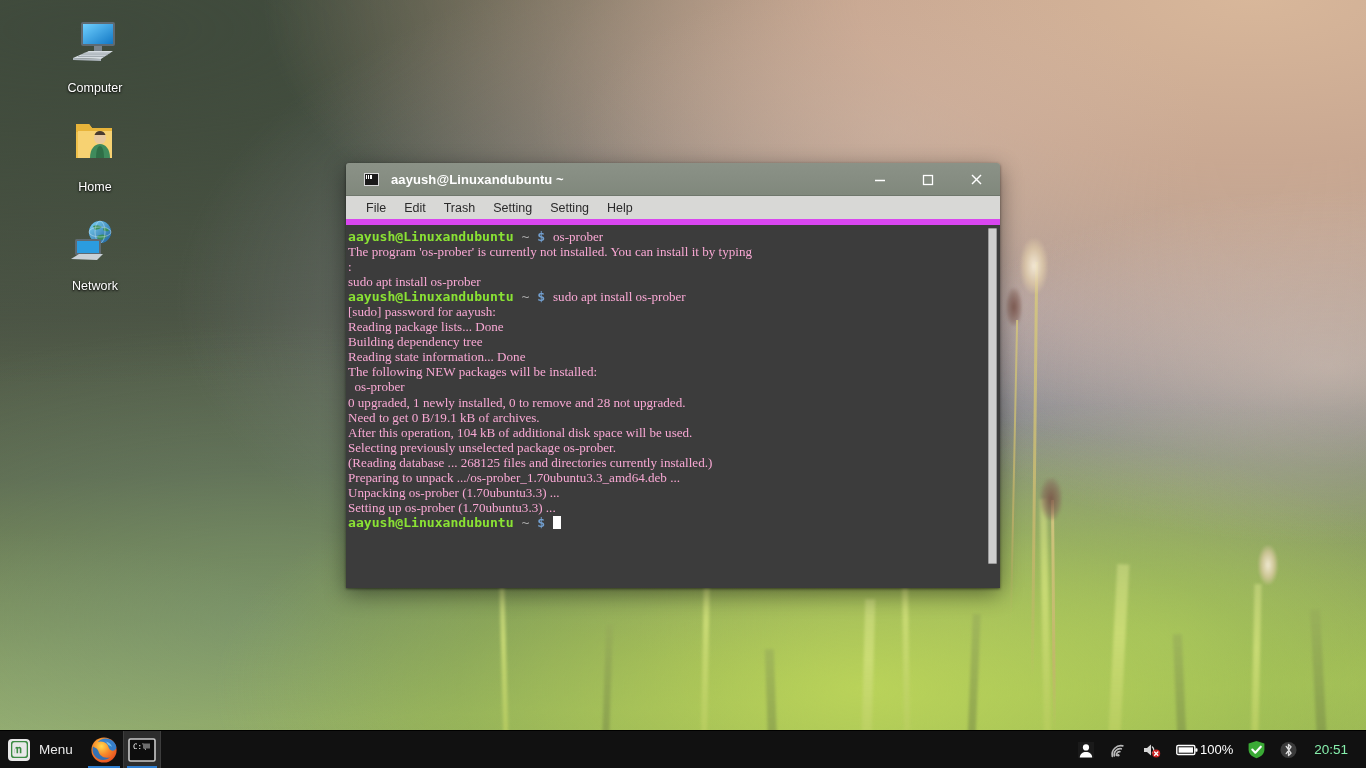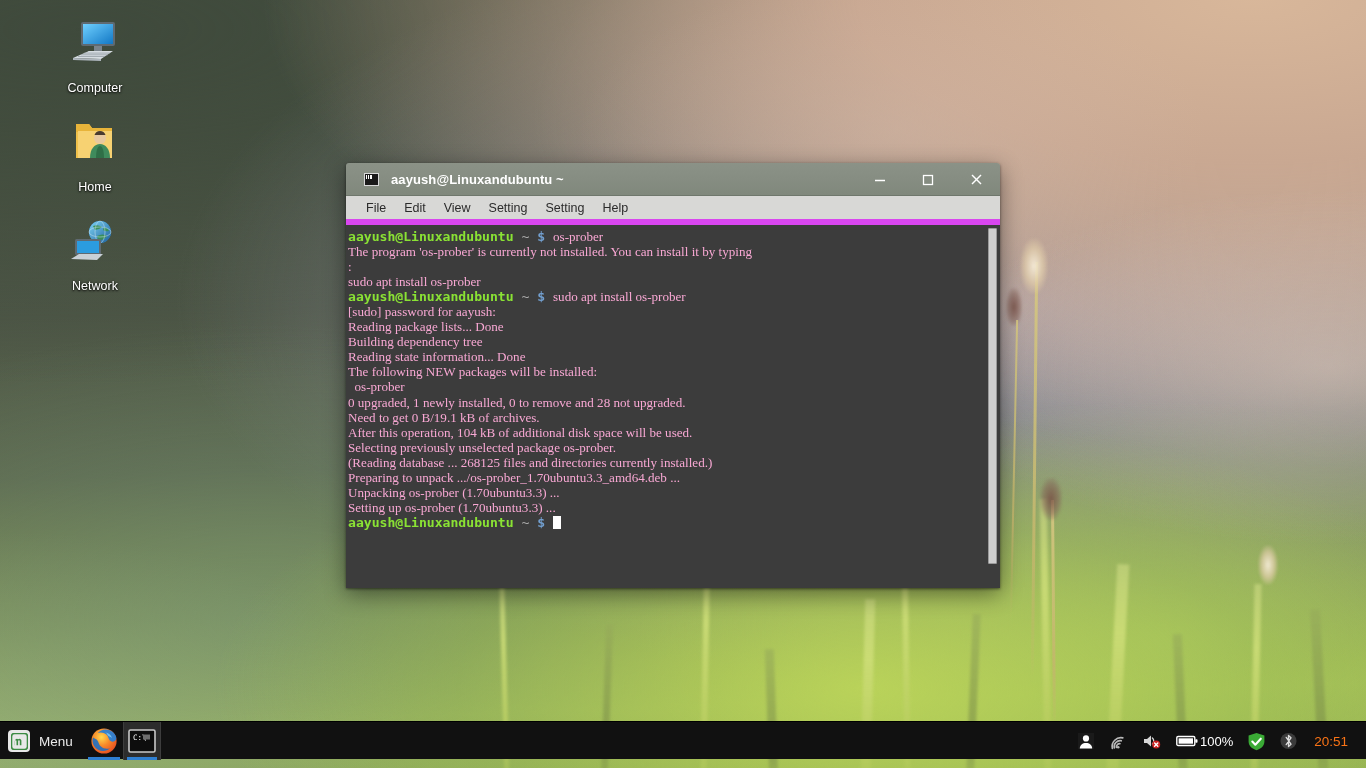--- a/index.html
+++ b/index.html
@@ -138,23 +138,23 @@
     width:16px; flex:0 0 16px; background:#3c3c3c;
     display:flex; align-items:flex-start; justify-content:center; padding-top:3px;
   }
   #term-thumb {
     width:9px; height:336px; background:#cfcfcf; border-radius:1px;
     border:1px solid #9a9a9a;
   }
 
   
   #taskbar {
-    position:absolute; left:0; bottom:9px; width:1366px; height:38px;
+    position:absolute; left:0; bottom:0; width:1366px; height:38px;
     background:#111111; z-index:30;
-    display:flex; 
+    display:flex; align-items:center;
     border-top:1px solid #000;
   }
   #menu-button {
     display:flex; align-items:center; height:38px; padding:0 12px 0 8px;
   }
   #mint-logo {
     width:22px; height:22px; border-radius:4px;
     background:#e8e8e8; display:flex; align-items:center; justify-content:center;
     position:relative; flex:0 0 auto;
   }
@@ -165,21 +165,21 @@
   }
   .launcher.active { background:#2c2c2c; border-left:1px solid #3d3d3d; border-right:1px solid #3d3d3d; }
   .launcher .underline {
     position:absolute; bottom:0; left:3px; right:3px; height:3px; background:#2f7fd1;
   }
   #tray {
     margin-left:auto; display:flex; align-items:center; height:38px; padding-right:12px;
   }
   .tray-item { display:flex; align-items:center; justify-content:center; height:22px; padding:0 7px; }
   #battery-pct { color:#ffffff; font-size:13px; margin-left:2px; }
-  #clock { color:#f97316; font-size:13.5px; padding:0 6px 0 10px; }
+  #clock { color:#86efac; font-size:13.5px; padding:0 6px 0 10px; }
 </style>
 </head>
 <body>
 
 <div id="wallpaper">
   <div class="wp-layer wp-base"></div>
   <div class="wp-layer wp-green-bloom"></div>
   <div class="wp-layer wp-haze"></div>
 
   <div class="blade" style="left:505px;  width:5px;  height:230px; transform:rotate(-1.5deg);"></div>
@@ -298,21 +298,21 @@
           <line x1="3" y1="3" x2="12" y2="12" stroke="#fff" stroke-width="1.4"></line>
           <line x1="12" y1="3" x2="3" y2="12" stroke="#fff" stroke-width="1.4"></line>
         </svg>
       </div>
     </div>
   </div>
 
   <div id="menubar">
     <div class="menu-item">File</div>
     <div class="menu-item">Edit</div>
-    <div class="menu-item">View</div>
+    <div class="menu-item">Trash</div>
     <div class="menu-item">Setting</div>
     <div class="menu-item">Setting</div>
     <div class="menu-item">Help</div>
   </div>
 
   <div id="term-body">
     <div id="term-text"><div class="ln"><span class="c-user">aayush@Linuxandubuntu</span> <span class="c-path">~</span> <span class="c-dollar">$</span> <span class="c-out">os-prober</span></div><div class="ln c-out">The program 'os-prober' is currently not installed. You can install it by typing</div><div class="ln c-out">:</div><div class="ln c-out">sudo apt install os-prober</div><div class="ln"><span class="c-user">aayush@Linuxandubuntu</span> <span class="c-path">~</span> <span class="c-dollar">$</span> <span class="c-out">sudo apt install os-prober</span></div><div class="ln c-out">[sudo] password for aayush:</div><div class="ln c-out">Reading package lists... Done</div><div class="ln c-out">Building dependency tree</div><div class="ln c-out">Reading state information... Done</div><div class="ln c-out">The following NEW packages will be installed:</div><div class="ln c-out">  os-prober</div><div class="ln c-out">0 upgraded, 1 newly installed, 0 to remove and 28 not upgraded.</div><div class="ln c-out">Need to get 0 B/19.1 kB of archives.</div><div class="ln c-out">After this operation, 104 kB of additional disk space will be used.</div><div class="ln c-out">Selecting previously unselected package os-prober.</div><div class="ln c-out">(Reading database ... 268125 files and directories currently installed.)</div><div class="ln c-out">Preparing to unpack .../os-prober_1.70ubuntu3.3_amd64.deb ...</div><div class="ln c-out">Unpacking os-prober (1.70ubuntu3.3) ...</div><div class="ln c-out">Setting up os-prober (1.70ubuntu3.3) ...</div><div class="ln"><span class="c-user">aayush@Linuxandubuntu</span> <span class="c-path">~</span> <span class="c-dollar">$</span> <span class="c-out"></span><span class="cursor"></span></div></div>
     <div id="term-scrollbar">
       <div id="term-thumb"></div>
     </div>

